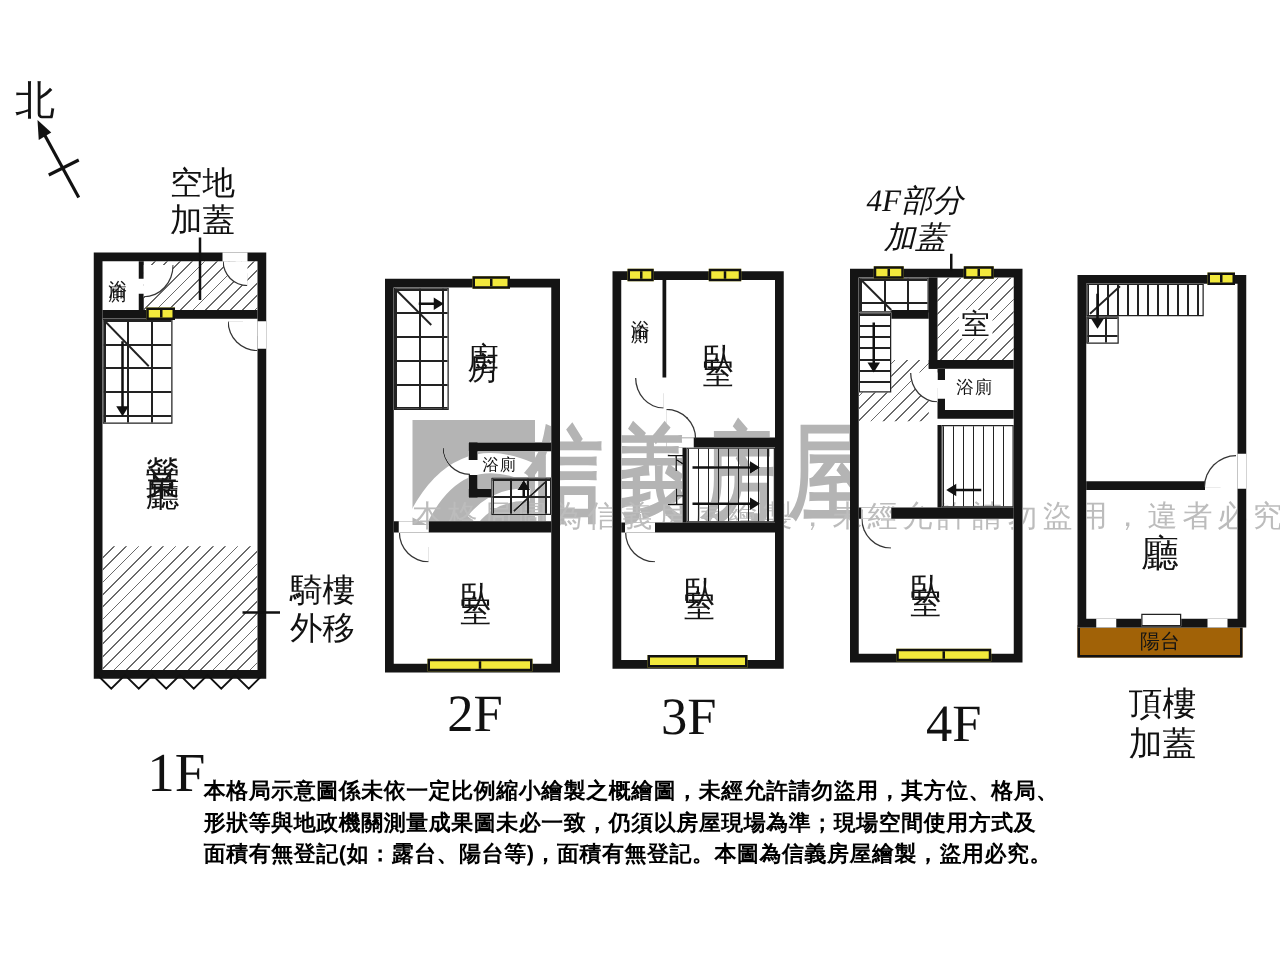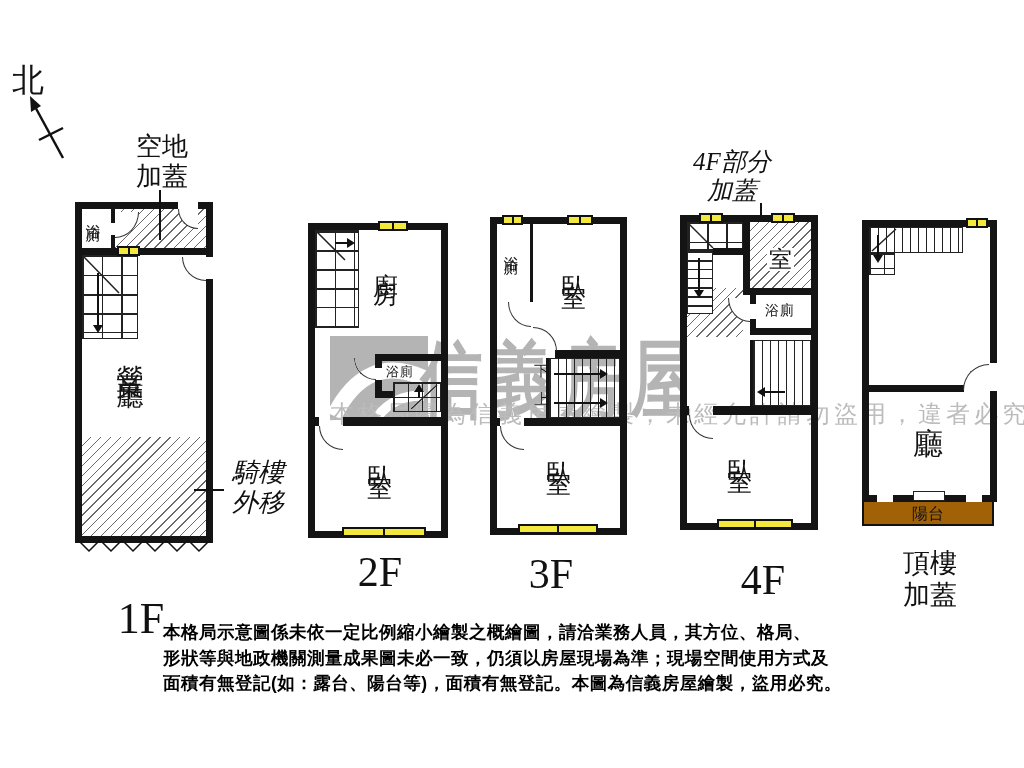--- a/index.html
+++ b/index.html
@@ -86,21 +86,21 @@
 
     <div class="hatch" style="left:0;top:228px;width:124px;height:99px;"></div>
     <svg width="132" height="14" style="left:-4px;top:330px;z-index:13;">
       <polyline points="0,1 11,12 22,1 33,12 44,1 55,12 66,1 77,12 88,1 99,12 110,1 121,12 131,2" fill="none" stroke="#111" stroke-width="1.5"></polyline>
     </svg>
   </div>
 
   <div class="ann" style="left:122px;top:132px;width:80px;font-size:26px;">空地
 加蓋</div>
   <div class="leader" style="left:159px;top:190px;width:2px;height:50px;"></div>
-  <div class="ann" style="left:222px;top:458px;width:72px;font-size:26px;font-style:italic;">騎樓
+  <div class="ann" style="left:222px;top:458px;width:72px;font-size:26px;">騎樓
 外移</div>
   <div class="leader" style="left:194px;top:489px;width:30px;height:2px;"></div>
   <div class="flabel" style="left:106px;top:556px;width:70px;font-size:44px;margin-top:40px;">1F</div>
 
   <div class="plan" style="left:308px;top:223px;width:126px;height:301px;">
     <div class="win" style="left:63px;top:-9px;width:30px;height:10px;"></div>
 
     <div class="sgrid" style="left:0;top:0;width:44px;height:98px;"></div>
     <svg width="44" height="40" style="left:0;top:0;z-index:12;">
       <line x1="2" y1="2" x2="30" y2="30" stroke="#222" stroke-width="1.5"></line>
@@ -231,18 +231,18 @@
       <svg width="98" height="84" style="left:0;top:0;">
         <path d="M4,80 Q36,16 94,42" fill="none" stroke="#fff" stroke-width="16"></path>
         <path d="M48,80 Q66,58 94,60" fill="none" stroke="#fff" stroke-width="10"></path>
       </svg>
     </div>
     <div id="wm-brand">信義房屋</div>
     <div id="wm-notice">本格局圖為信義房屋繪製，未經允許請勿盜用，違者必究</div>
   </div>
 
   <div id="disclaimer">
-    <div>本格局示意圖係未依一定比例縮小繪製之概繪圖，請洽業務人員，其方位、格局、</div>
+    <div>本格局示意圖係未依一定比例縮小繪製之概繪圖，未經允許請勿盜用，其方位、格局、</div>
     <div>形狀等與地政機關測量成果圖未必一致，仍須以房屋現場為準；現場空間使用方式及</div>
     <div>面積有無登記(如：露台、陽台等)，面積有無登記。本圖為信義房屋繪製，盜用必究。</div>
   </div>
 
 </div>
 
 </body></html>

